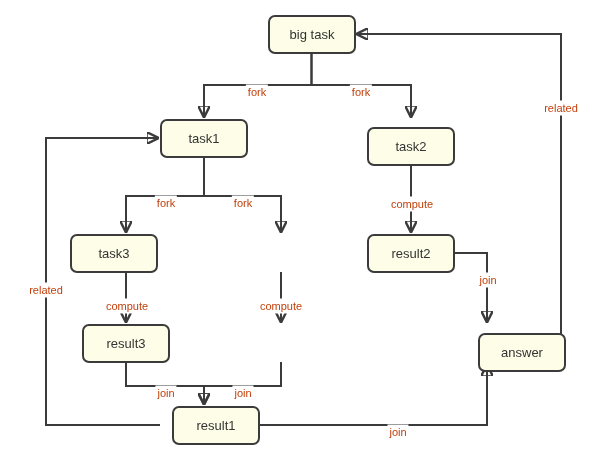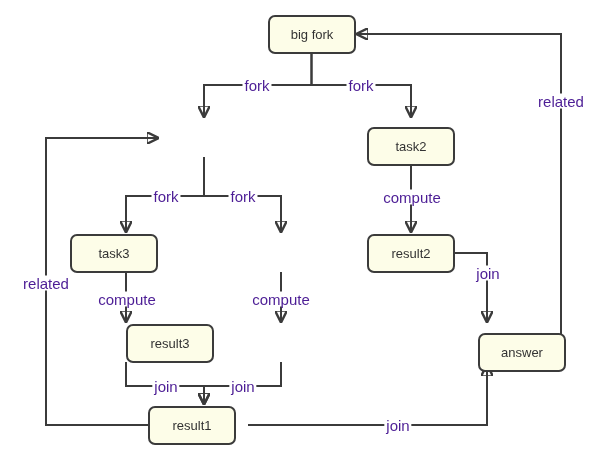--- a/index.html
+++ b/index.html
@@ -40,24 +40,25 @@
     justify-content: center;
     font-size: 13px;
     color: #333333;
     white-space: nowrap;
   }
   .edge-label {
     position: absolute;
     transform: translate(-50%, -50%);
     background: #ffffff;
     padding: 0 2px;
-    font-size: 15px;
+    font-size: 11px;
     line-height: 15px;
-    color: #4c1d95;
+    color: #c2410c;
     white-space: nowrap;
+    margin-top: 7px;
   }
 </style>
 </head>
 <body>
 
 <div class="canvas">
 
   <svg class="edges-svg" viewBox="0 0 616 457">
     <defs>
       <marker id="arrowhead" viewBox="0 0 10 10" refX="9.5" refY="5" markerWidth="12" markerHeight="12" markerUnits="userSpaceOnUse" orient="auto">
@@ -73,27 +74,28 @@
     <path d="M 126 272 L 126 322" marker-end="url(#arrowhead)"></path>
     <path d="M 281 272 L 281 322" marker-end="url(#arrowhead)"></path>
     <path d="M 126 362 L 126 386 L 204 386 L 204 404" marker-end="url(#arrowhead)"></path>
     <path d="M 281 362 L 281 386 L 204 386 L 204 404" marker-end="url(#arrowhead)"></path>
     <path d="M 453 253 L 487 253 L 487 322" marker-end="url(#arrowhead)"></path>
     <path d="M 248 425 L 487 425 L 487 365" marker-end="url(#arrowhead)"></path>
     <path d="M 160 425 L 46 425 L 46 138 L 158 138" marker-end="url(#arrowhead)"></path>
     <path d="M 532 343 L 561 343 L 561 34 L 357 34" marker-end="url(#arrowhead)"></path>
   </svg>
 
-  <div class="node" style="left:268px; top:15px;">big fork</div>
+  <div class="node" style="left:268px; top:15px;">big task</div>
+  <div class="node" style="left:160px; top:119px;">task1</div>
   <div class="node" style="left:367px; top:119px;margin-top:8px;">task2</div>
   <div class="node" style="left:70px;  top:234px;">task3</div>
   <div class="node" style="left:367px; top:234px;">result2</div>
-  <div class="node" style="left:82px;  top:324px;margin-left:44px;">result3</div>
+  <div class="node" style="left:82px;  top:324px;">result3</div>
   <div class="node" style="left:443px; top:333px;margin-left:35px;">answer</div>
-  <div class="node" style="left:148px; top:406px;">result1</div>
+  <div class="node" style="left:172px; top:406px;">result1</div>
 
   <span class="edge-label" style="left:257px; top:85px;">fork</span>
   <span class="edge-label" style="left:361px; top:85px;">fork</span>
   <span class="edge-label" style="left:166px; top:196px;">fork</span>
   <span class="edge-label" style="left:243px; top:196px;">fork</span>
   <span class="edge-label" style="left:412px; top:197px;">compute</span>
   <span class="edge-label" style="left:127px; top:299px;">compute</span>
   <span class="edge-label" style="left:281px; top:299px;">compute</span>
   <span class="edge-label" style="left:166px; top:386px;">join</span>
   <span class="edge-label" style="left:243px; top:386px;">join</span>

